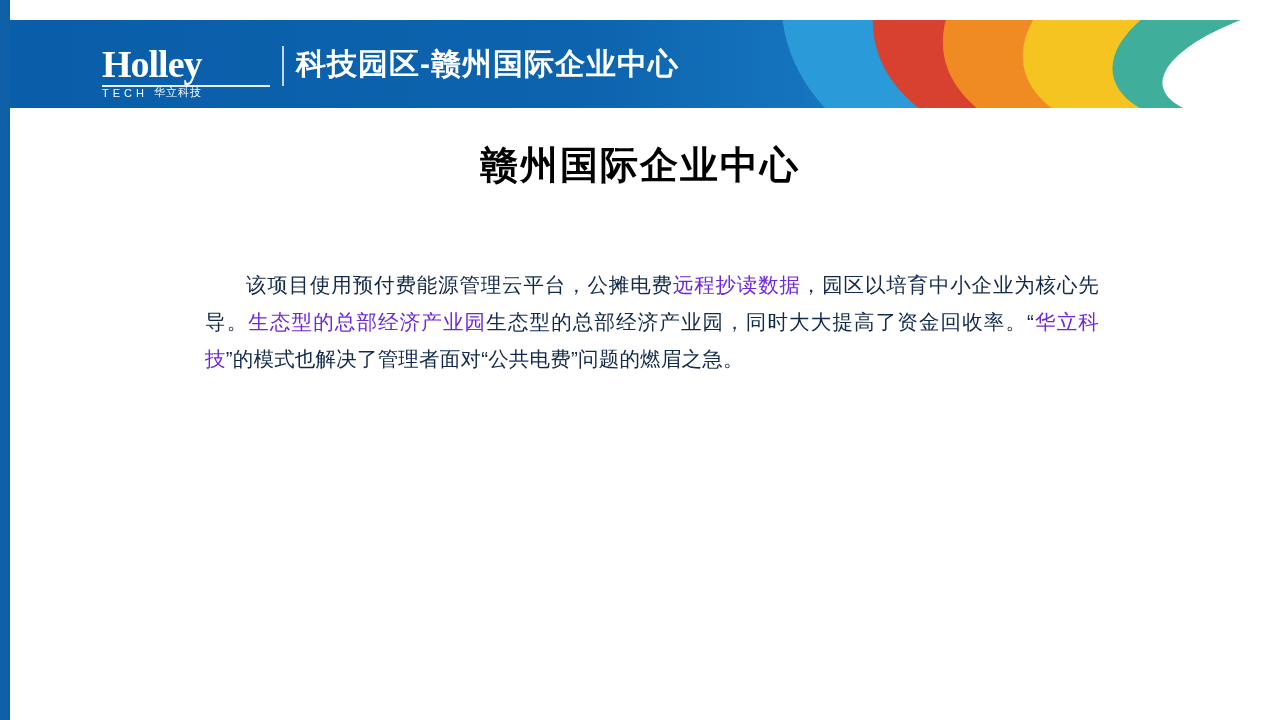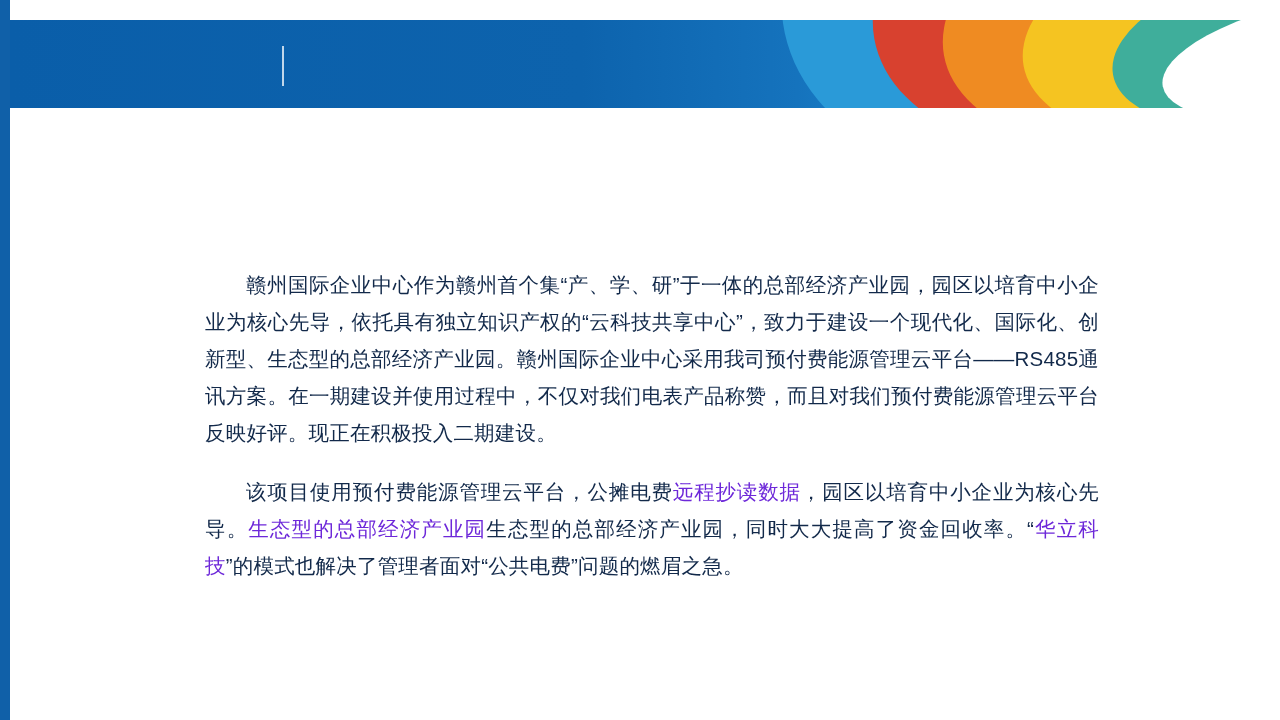--- a/index.html
+++ b/index.html
@@ -185,24 +185,33 @@
 
   <div class="header">
     <div class="header-grad"></div>
     <div class="swoosh sw-blue"></div>
     <div class="swoosh sw-red"></div>
     <div class="swoosh sw-orange"></div>
     <div class="swoosh sw-yellow"></div>
     <div class="swoosh sw-green"></div>
     <div class="swoosh sw-white"></div>
 
+    <div class="logo">
+      <div class="logo-word">Holley</div>
+      <div class="logo-rule"></div>
+      <div class="logo-sub">
+        <span class="tech">TECH</span>
+        <span class="cn">华立科技</span>
+      </div>
+    </div>
 
     <div class="header-divider"></div>
+    <div class="header-title">科技园区-赣州国际企业中心</div>
   </div>
 
+  <div class="slide-title">赣州国际企业中心</div>
 
   <div class="body-block">
-    <p class="para"><span>赣州国际企业中心作为赣州首个集“产、学、研”于一体的总部经济产业园，园区以培育中小企业为核心先导，依托具有独立知识产权的“云科技共享中心”，致力于建设一个现代化、国际化、创新型、生态型的总部经济产业园。赣州国际企业中心采用我司预付费能源管理云平台——RS485通讯方案。在一期建设并使用过程中，不仅对我们电表产品称赞，而且对我们预付费能源管理云平台反映好评。现正在积极投入二期建设。</span></p>
     <p class="para"><span>该项目使用预付费能源管理云平台，公摊电费</span><span class="hl">远程抄读数据</span><span>，园区以培育中小企业为核心先导。</span><span class="hl">生态型的总部经济产业园</span><span>生态型的总部经济产业园，同时大大提高了资金回收率。“</span><span class="hl">华立科技</span><span>”的模式也解决了管理者面对“公共电费”问题的燃眉之急。</span></p>
   </div>
 
   <div class="bottom-space"></div>
 </div>
 
 </body></html>

